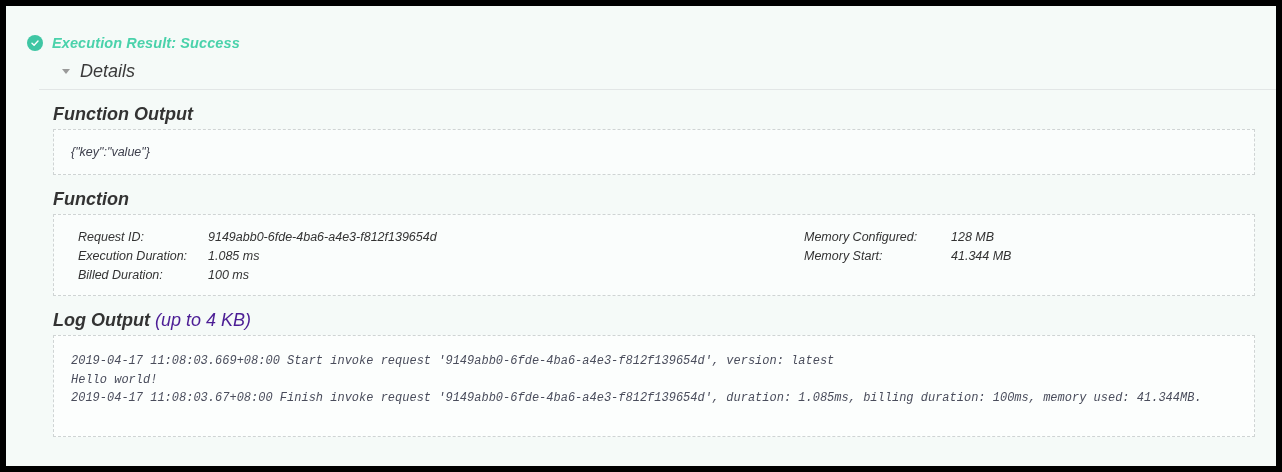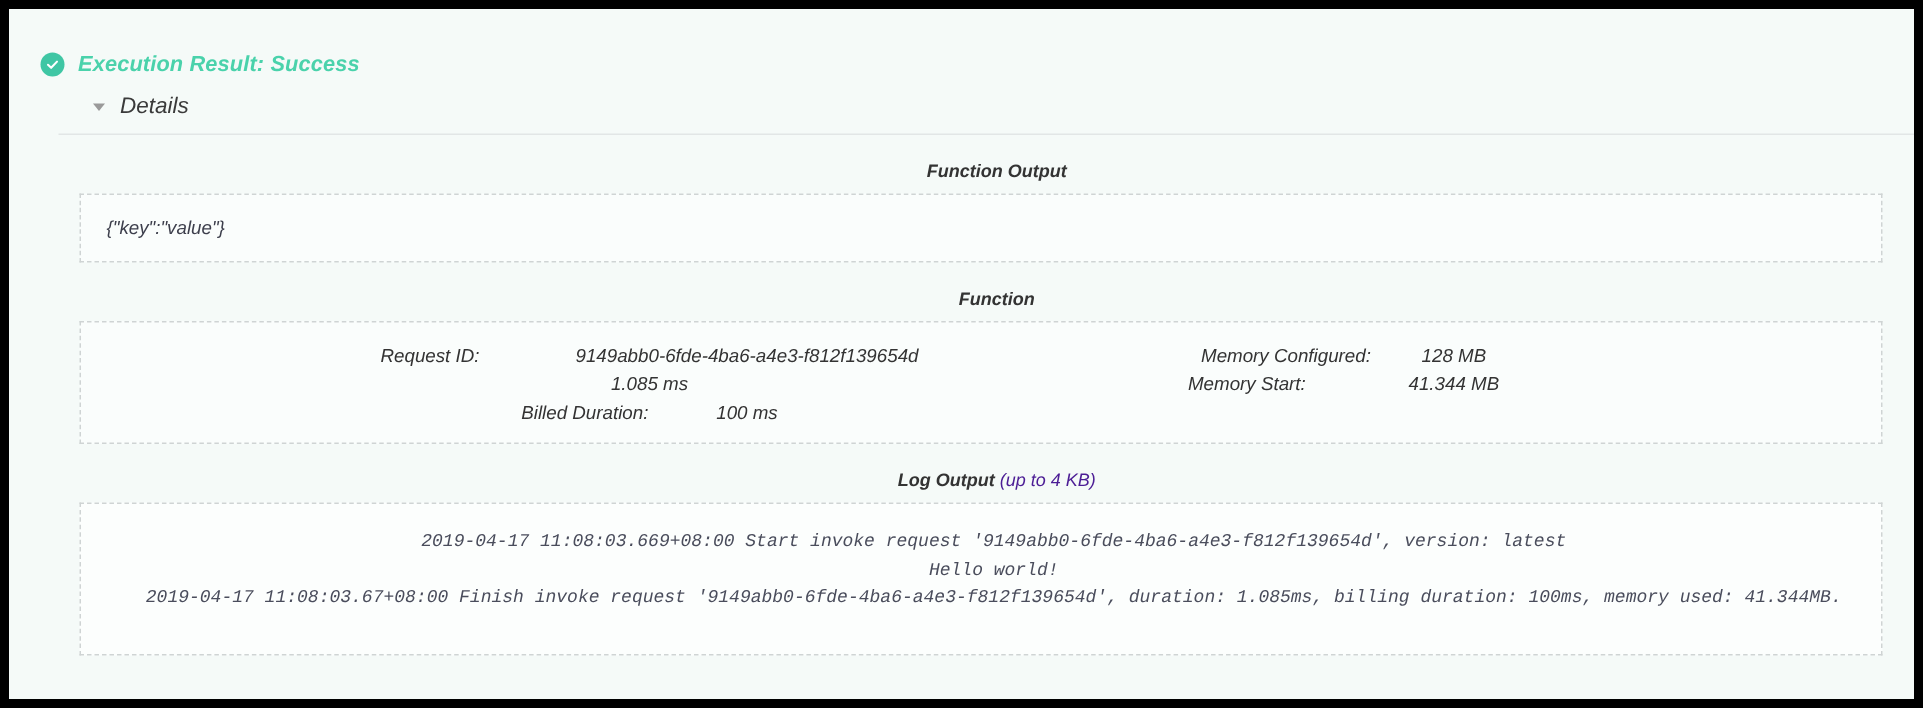--- a/index.html
+++ b/index.html
@@ -60,44 +60,43 @@
   .caret {
     width: 0;
     height: 0;
     border-left: 4.5px solid transparent;
     border-right: 4.5px solid transparent;
     border-top: 5px solid #9a9a9a;
     margin-right: 10px;
     flex: 0 0 auto;
   }
   .details-label {
-    font-size: 15px;
+    font-size: 18px;
     color: #3a3a3a;
     line-height: 14px;
   }
 
   
   .divider {
     height: 1px;
     background: #e2e6e6;
     margin: 11px 0 0 33px;
     width: 1248px;
   }
 
   
   .content {
     padding: 0 0 0 47px;
   }
   .section-title {
-    font-size: 12px;
+    font-size: 18px;
     font-weight: bold;
     color: #333333;
     margin: 17px 0 8px 0;
     line-height: 14px;
-    text-align: center;
   }
   .section-title .subtle {
     font-weight: normal;
     color: #4c1d95;
   }
 
   .dashed-box {
     border: 1px dashed #cfd4d4;
     background: #fafdfc;
     box-sizing: border-box;
@@ -121,27 +120,26 @@
     position: relative;
     padding: 13px 0 0 0;
   }
   .summary-grid {
     display: flex;
   }
   .summary-col {
     display: block;
   }
   .summary-col.left { margin-left: 24px; width: 710px; }
-  .summary-col.right { margin-left: 4px; }
+  .summary-col.right { margin-left: 16px; }
   .summary-row {
     display: flex;
     line-height: 19px;
     font-size: 12.5px;
     color: #333333;
-    justify-content: center;
   }
   .summary-row .k {
     width: 130px;
     flex: 0 0 auto;
     white-space: nowrap;
   }
   .summary-col.right .summary-row .k { width: 147px; }
   .summary-row .v {
     white-space: nowrap;
     color: #333333;
@@ -152,21 +150,20 @@
     padding: 16px 0 0 17px;
     box-sizing: border-box;
     background: #fcfefd;
   }
   .log-line {
     font-family: "Liberation Mono", monospace;
     font-size: 12px;
     line-height: 18.5px;
     color: #4a4d5c;
     white-space: pre;
-    text-align: center;
   }
 </style>
 </head>
 <body>
 
 <div id="panel">
 
   <div class="result-header">
     <span class="check-icon">
       <svg width="10" height="10" viewBox="0 0 10 10" aria-hidden="true">
@@ -192,20 +189,21 @@
 
     <div class="section-title">Function</div>
     <div class="dashed-box" id="summary-box">
       <div class="summary-grid">
         <div class="summary-col left">
           <div class="summary-row">
             <span class="k">Request ID:</span>
             <span class="v">9149abb0-6fde-4ba6-a4e3-f812f139654d</span>
           </div>
           <div class="summary-row">
+            <span class="k">Execution Duration:</span>
             <span class="v">1.085 ms</span>
           </div>
           <div class="summary-row">
             <span class="k">Billed Duration:</span>
             <span class="v">100 ms</span>
           </div>
         </div>
         <div class="summary-col right">
           <div class="summary-row">
             <span class="k">Memory Configured:</span>

